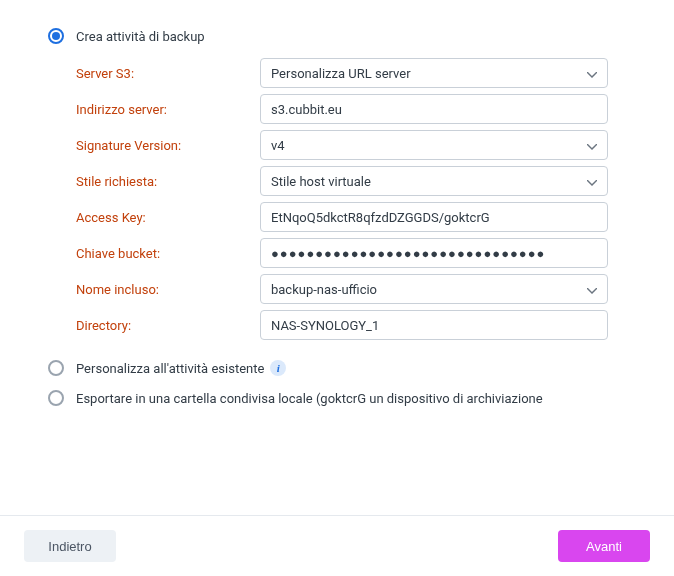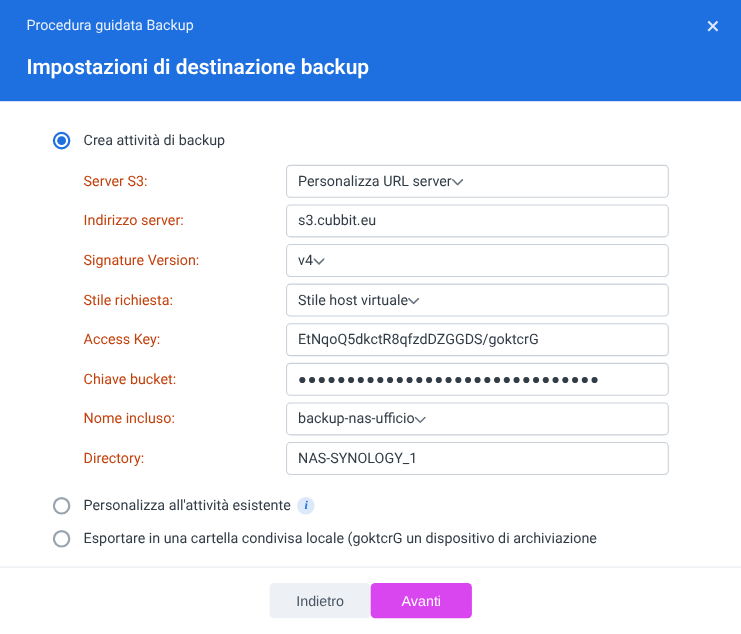--- a/index.html
+++ b/index.html
@@ -16,39 +16,34 @@
   .radio { width: 16px; height: 16px; border: 2px solid #9aa4af; border-radius: 50%; margin-right: 12px; position: relative; flex-shrink: 0; cursor: pointer; }
   .radio.selected { border-color: #1e6fe0; }
   .radio.selected::after { content: ""; position: absolute; width: 8px; height: 8px; background: #1e6fe0; border-radius: 50%; top: 50%; left: 50%; transform: translate(-50%, -50%); }
   .option-label { font-size: 13px; color: #323c46; }
   .info-icon { display: inline-flex; align-items: center; justify-content: center; width: 16px; height: 16px; border-radius: 50%; background: #dbe9fb; color: #1e6fe0; font-size: 11px; font-style: italic; font-weight: 600; margin-left: 6px; font-family: Georgia, serif; }
   .form { padding-left: 28px; margin-bottom: 20px; }
   .row { display: flex; align-items: center; margin-bottom: 6px; }
   .row .label { width: 184px; font-size: 13px; color: #c2410c; flex-shrink: 0; }
   .row .control { flex: 1; max-width: 348px; }
   .select, .input { width: 100%; height: 30px; border: 1px solid #c9d0d8; border-radius: 4px; padding: 0 10px; font-size: 13px; background: #fff; color: #323c46; display: flex; align-items: center; position: relative; }
-  .select { cursor: pointer; justify-content: flex-start; }
+  .select { cursor: pointer; justify-content: space-between; }
   .select .caret svg { width: 10px; height: 6px; }
   .input input { border: none; outline: none; width: 100%; font-size: 13px; color: #323c46; font-family: inherit; background: transparent; }
   .input.password input { letter-spacing: 1px; }
-  .footer { border-top: 1px solid #e5e9ee; padding: 14px 24px; display: flex; justify-content: center; gap: 0; }
+  .footer { border-top: 1px solid #e5e9ee; padding: 14px 24px; display: flex; justify-content: space-between; gap: 0; }
   .btn { height: 32px; min-width: 92px; border-radius: 4px; font-size: 13px; border: none; cursor: pointer; display: inline-flex; align-items: center; justify-content: center; padding: 0 18px; }
   .btn.secondary { background: #edf1f5; color: #4b5563; }
   .btn.primary { background: #d946ef; color: #fff; font-weight: 500; }
 </style>
 </head>
 <body>
 
 <div class="modal">
 
-  <div class="header">
-    <div class="wizard-label">Procedura guidata Backup</div>
-    <div class="close">×</div>
-    <h1>Impostazioni di destinazione backup</h1>
-  </div>
 
   <div class="body">
 
     <div class="option">
       <span class="radio selected"></span>
       <span class="option-label">Crea attività di backup</span>
     </div>
 
     <div class="form">
 

